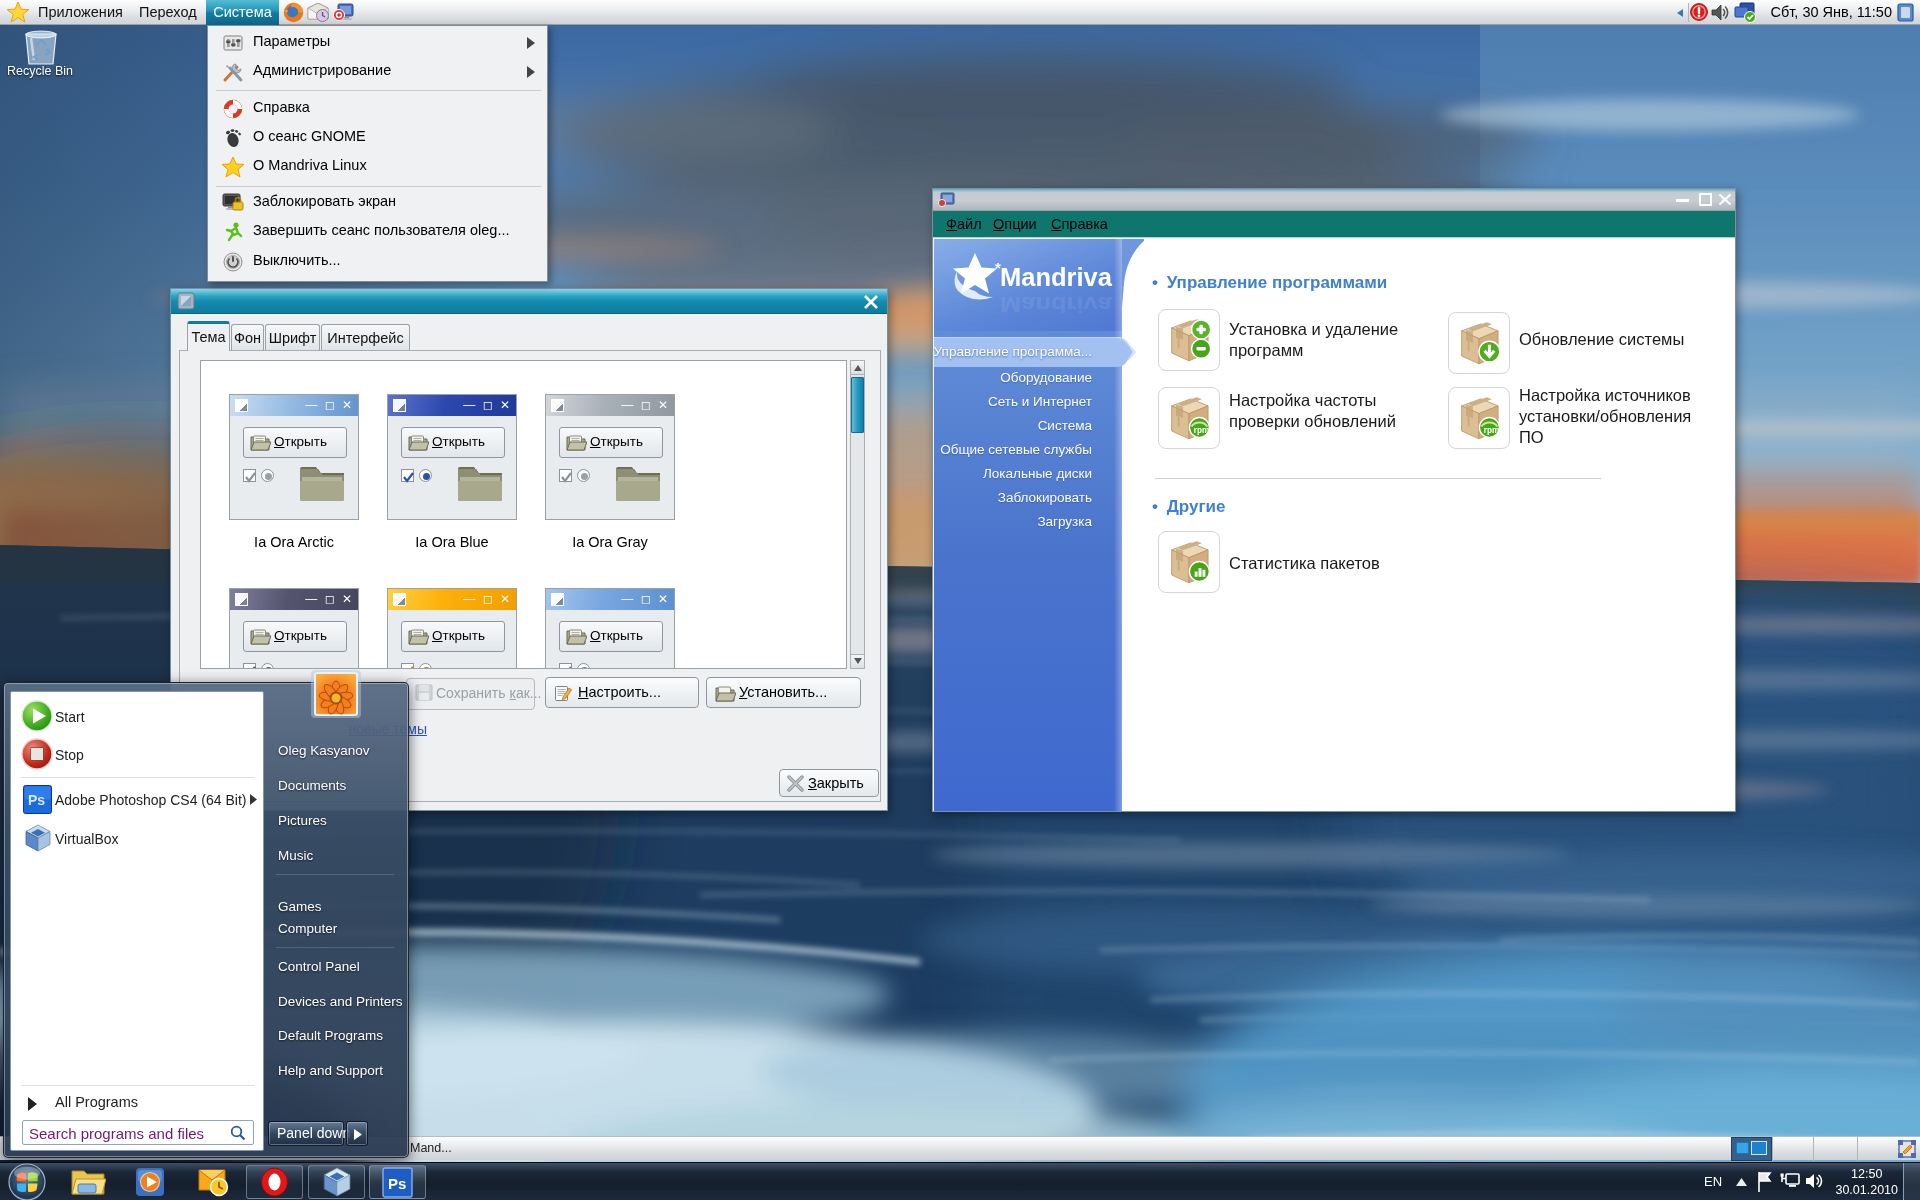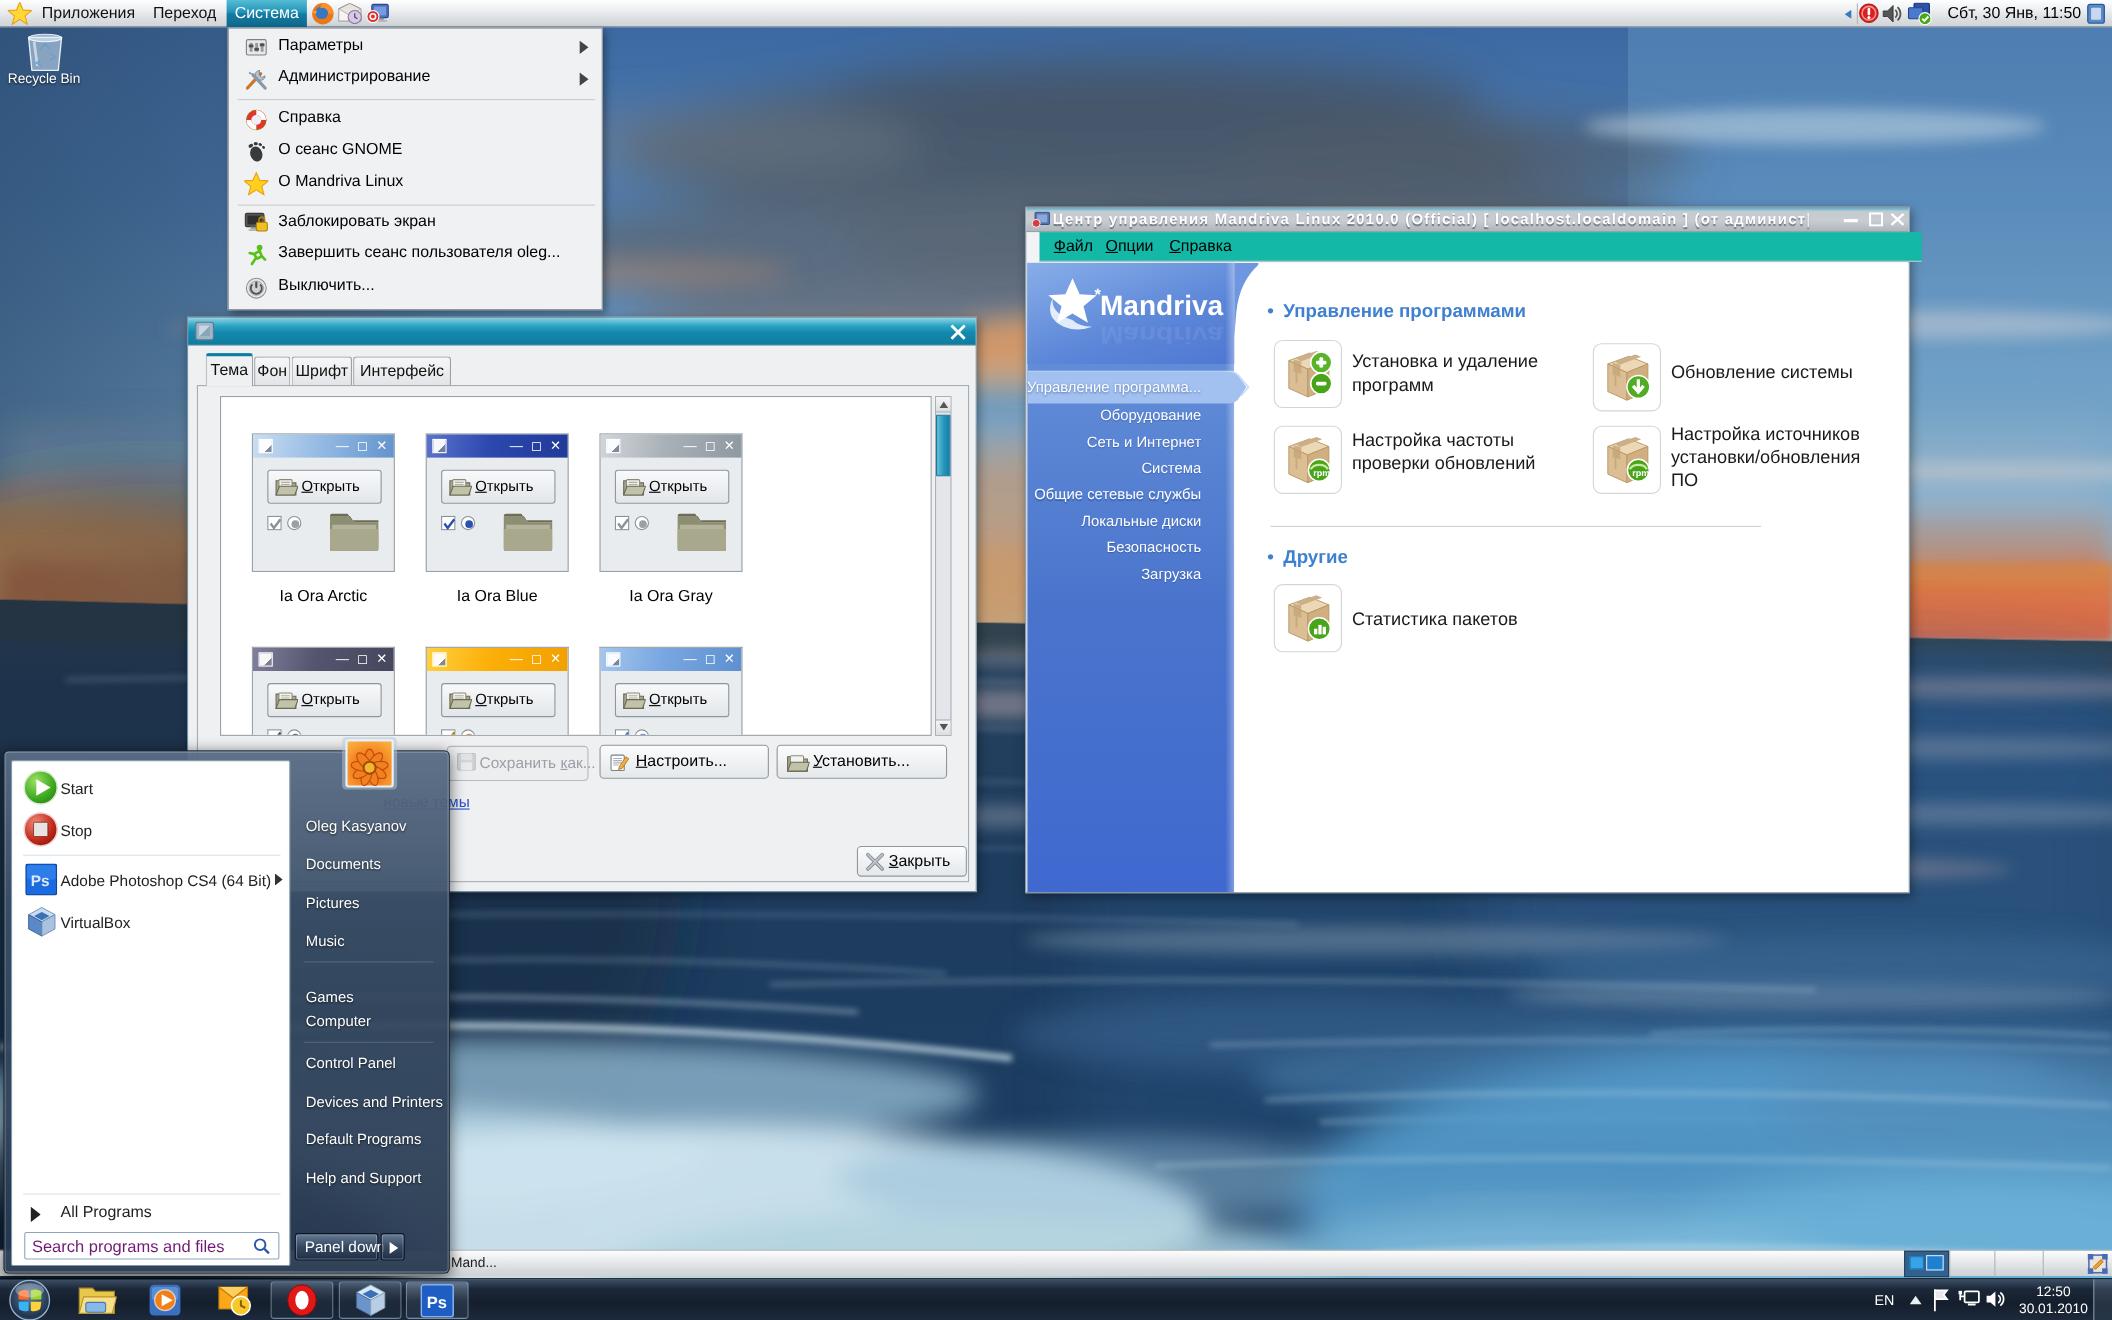--- a/index.html
+++ b/index.html
@@ -61,21 +61,21 @@
 .gbtn .bt { position:absolute; left:32px; top:6px; white-space:nowrap; }
 
 
 #mcc { position:absolute; left:932px; top:188px; width:804px; height:624px;
   background:#f2f3f4; border:1px solid #7c92a0; box-shadow:2px 3px 9px rgba(0,0,0,.4); z-index:9; }
 #mcctitle { position:absolute; left:0; top:0; width:100%; height:22px;
   background:linear-gradient(#58aec8,#c4cad0 15%,#c8cdd2 55%,#aeb6bc);
   border-bottom:1px solid #98a0a8; }
 #mcctitle .t { position:absolute; left:24px; top:3px; color:#fff; font-weight:bold; font-size:13.5px; letter-spacing:1.15px;
   text-shadow:0 1px 1px rgba(90,100,110,.8); white-space:nowrap; }
-#mccmenu { position:absolute; left:12px; top:22px; width:100%; height:27px; background:#14b8a6;
+#mccmenu { position:absolute; left:0; top:22px; width:100%; height:27px; background:#0f766e;
   border-bottom:1px solid #c4c8cc; font-size:14.5px; color:#000;text-align:center; }
 #mccside { position:absolute; left:1px; top:50px; width:188px; height:572px;
   background:linear-gradient(#6a97dc,#4a74cc 55%,#3f69cf); }
 #mccbody { position:absolute; left:189px; top:50px; width:613px; height:572px; background:#fff; }
 .navi { position:absolute; right:643px; color:#fff; font-size:13.5px; white-space:nowrap; text-shadow:0 1px 1px rgba(0,30,90,.3); }
 .mhdr { position:absolute; color:#4080d0; font-weight:bold; font-size:17px; }
 .mitem { position:absolute; width:62px; height:62px; background:#fff; border:1px solid #d5d5d5; border-radius:8px; }
 .mlbl { position:absolute; font-size:16.5px; color:#1a1a1a; line-height:21px; }
 
 
@@ -608,21 +608,20 @@
     <div class="bt" style="left:28px;top:5px"><u>З</u>акрыть</div>
   </div>
 </div>
 <div id="mcc">
   <div id="mcctitle">
     <svg class="abs" style="left:5px;top:3px" width="17" height="16" viewBox="0 0 17 16">
         <rect x="3" y="1" width="13" height="11" rx="1" fill="#5a7ab8" stroke="#38508a"></rect>
         <rect x="5" y="3" width="9" height="7" fill="#8aa8d8"></rect>
         <circle cx="4" cy="11" r="3.6" fill="#d04040" stroke="#fff" stroke-width="0.8"></circle>
       </svg>
-    <div class="t">Центр управления Mandriva Linux 2010.0 (Official) [ localhost.localdomain ] (от админист<span style="font-weight:normal">|</span></div>
     <svg class="abs" style="right:46px;top:10px" width="13" height="4">
         <rect width="13" height="3" fill="#fff"></rect>
       </svg>
     <svg class="abs" style="right:23px;top:4px" width="13" height="13" viewBox="0 0 13 13">
         <rect x="1" y="1" width="11" height="11" fill="none" stroke="#fff" stroke-width="2"></rect>
       </svg>
     <svg class="abs" style="right:3px;top:4px" width="14" height="13" viewBox="0 0 14 13">
         <path d="M1.5,1.5 L12.5,11.5 M12.5,1.5 L1.5,11.5" stroke="#fff" stroke-width="2.2"></path>
       </svg>
   </div>
@@ -653,21 +652,21 @@
   <svg class="abs" style="left:1px;top:148px" width="202" height="30" viewBox="0 0 202 30">
     <path d="M0,0 L182,0 Q190,0 193,6 L199,15 L193,24 Q190,30 182,30 L0,30 Z" fill="#a2c0f0"></path>
     <path d="M0,0 L180,0 Q190,0 194,7 L201,15 L194,23" fill="none" stroke="#c8dcf8" stroke-width="1.5"></path>
   </svg>
   <div class="navi" style="top:155px;color:#fff;text-shadow:0 1px 2px rgba(20,60,130,0.6)">Управление программа...</div>
   <div class="navi" style="top:181px">Оборудование</div>
   <div class="navi" style="top:205px">Сеть и Интернет</div>
   <div class="navi" style="top:229px">Система</div>
   <div class="navi" style="top:253px">Общие сетевые службы</div>
   <div class="navi" style="top:277px">Локальные диски</div>
-  <div class="navi" style="top:301px">Безопасность</div>
+  <div class="navi" style="top:301px">Заблокировать</div>
   <div class="navi" style="top:325px">Загрузка</div>
 
   <div class="mhdr" style="left:219px;top:84px">• <span style="margin-left:4px">Управление программами</span></div>
   <div class="mitem" style="left:225px;top:120px"></div>
   <svg class="abs" style="left:230px;top:125px" width="52" height="52" viewBox="0 0 60 60">
     <polygon points="10,16 32,8 52,16 30,25" fill="#ecd8b4" stroke="#b89868" stroke-width="1"></polygon>
     <polygon points="10,16 30,25 30,54 10,45" fill="#dcbe94" stroke="#b89868" stroke-width="1"></polygon>
     <polygon points="30,25 52,16 52,45 30,54" fill="#d0ae80" stroke="#b89868" stroke-width="1"></polygon>
     <polygon points="17,13.5 39,6 45,8.5 23,16.5" fill="#ccae88"></polygon>
     <polygon points="23,16.5 23,30 19,28 19,40 17,39 17,27 15,28 15,14.7" fill="#c4a276" opacity="0.75"></polygon>

